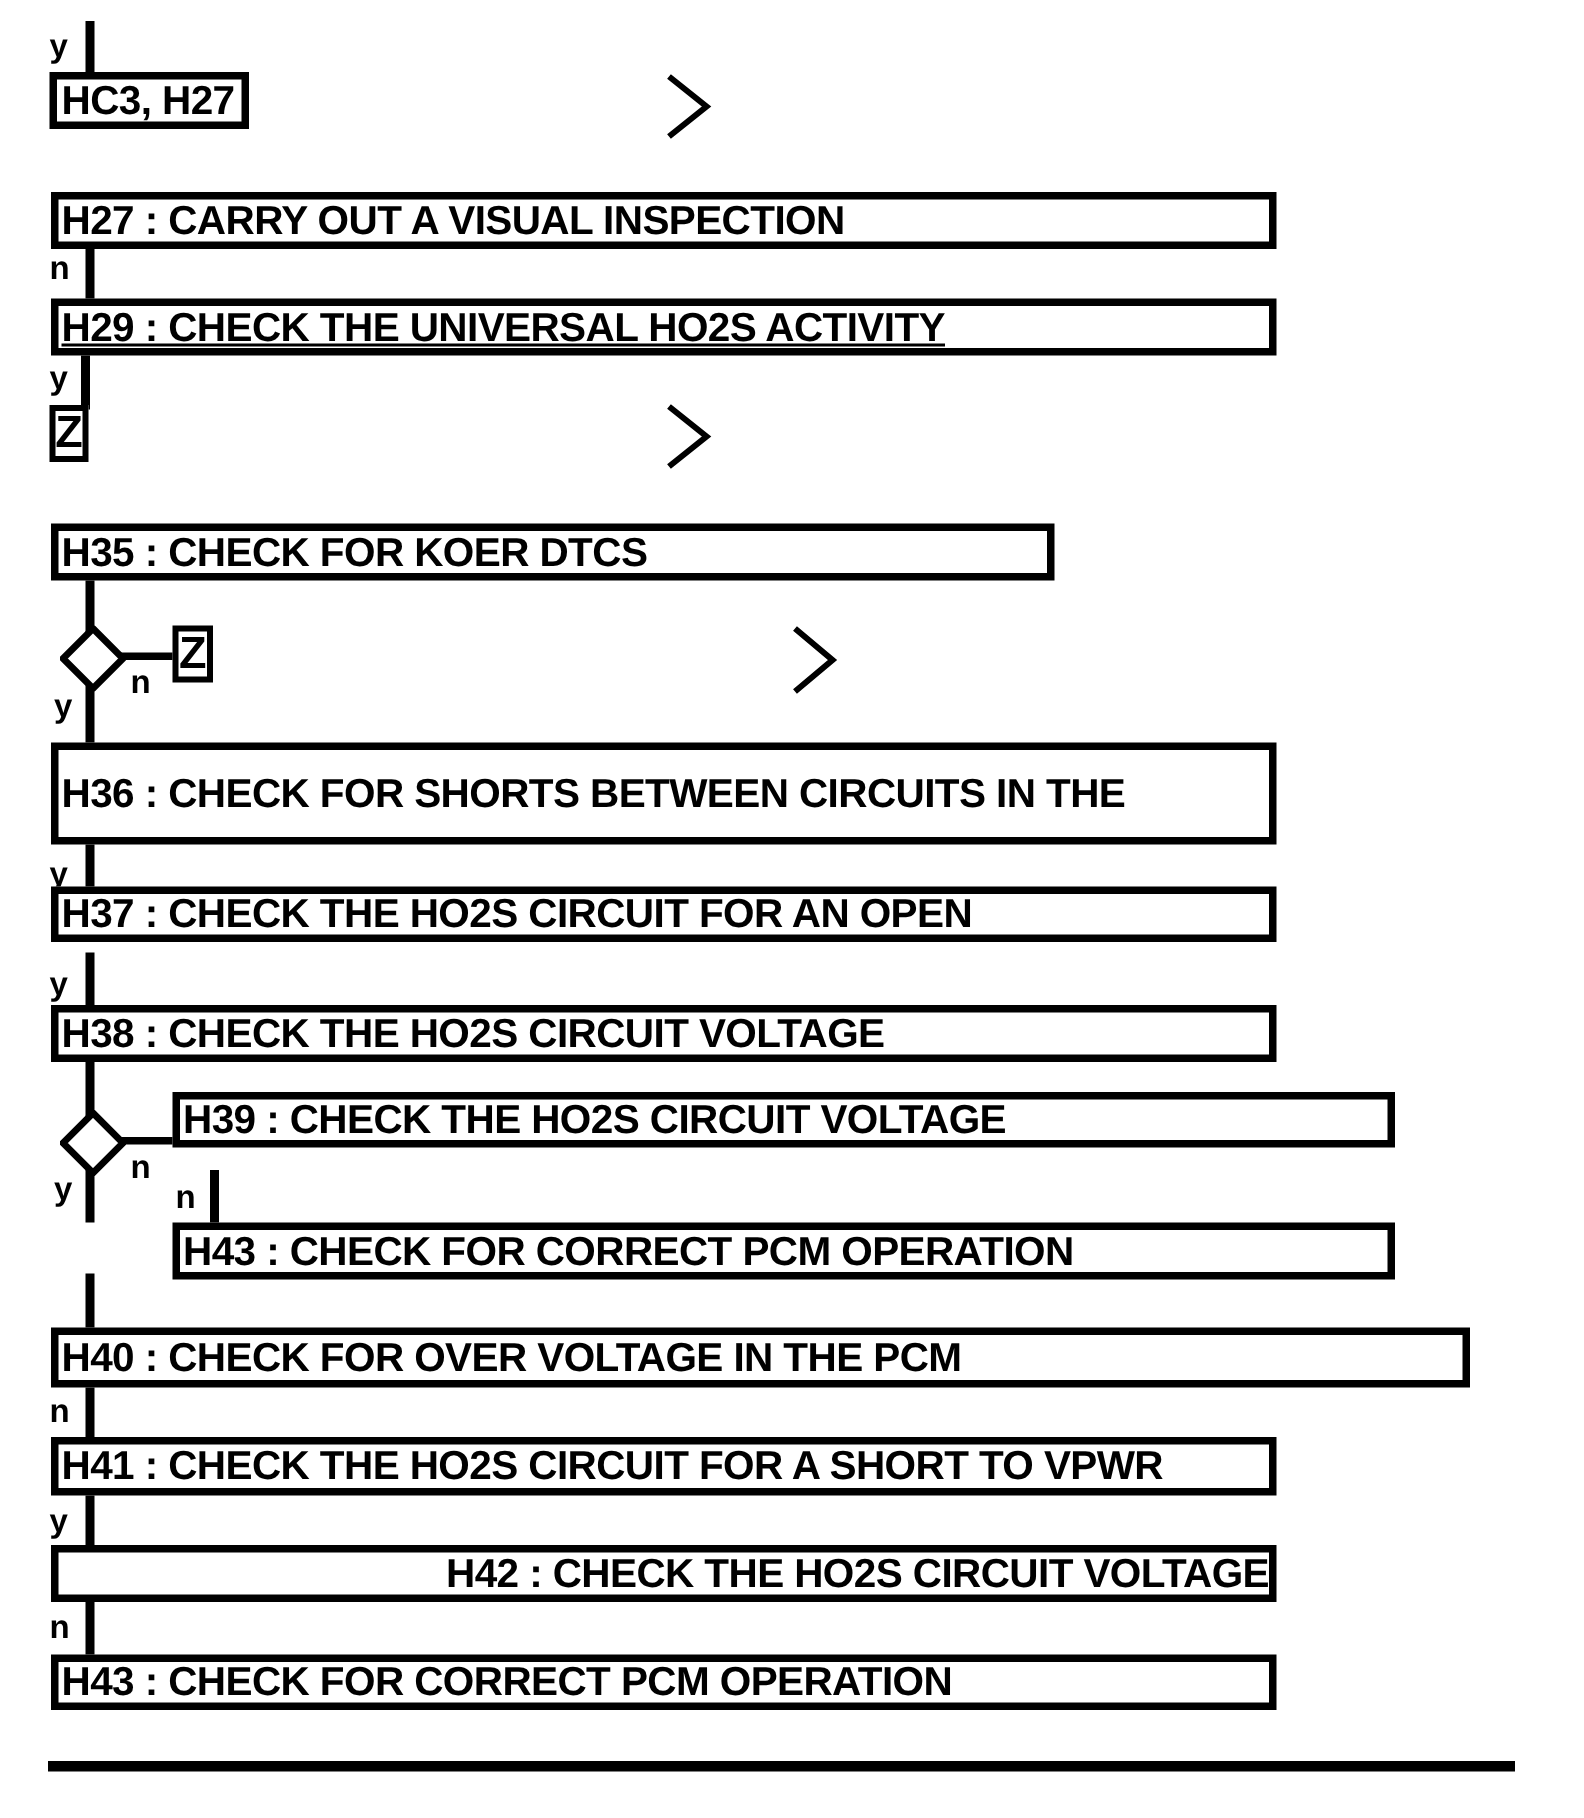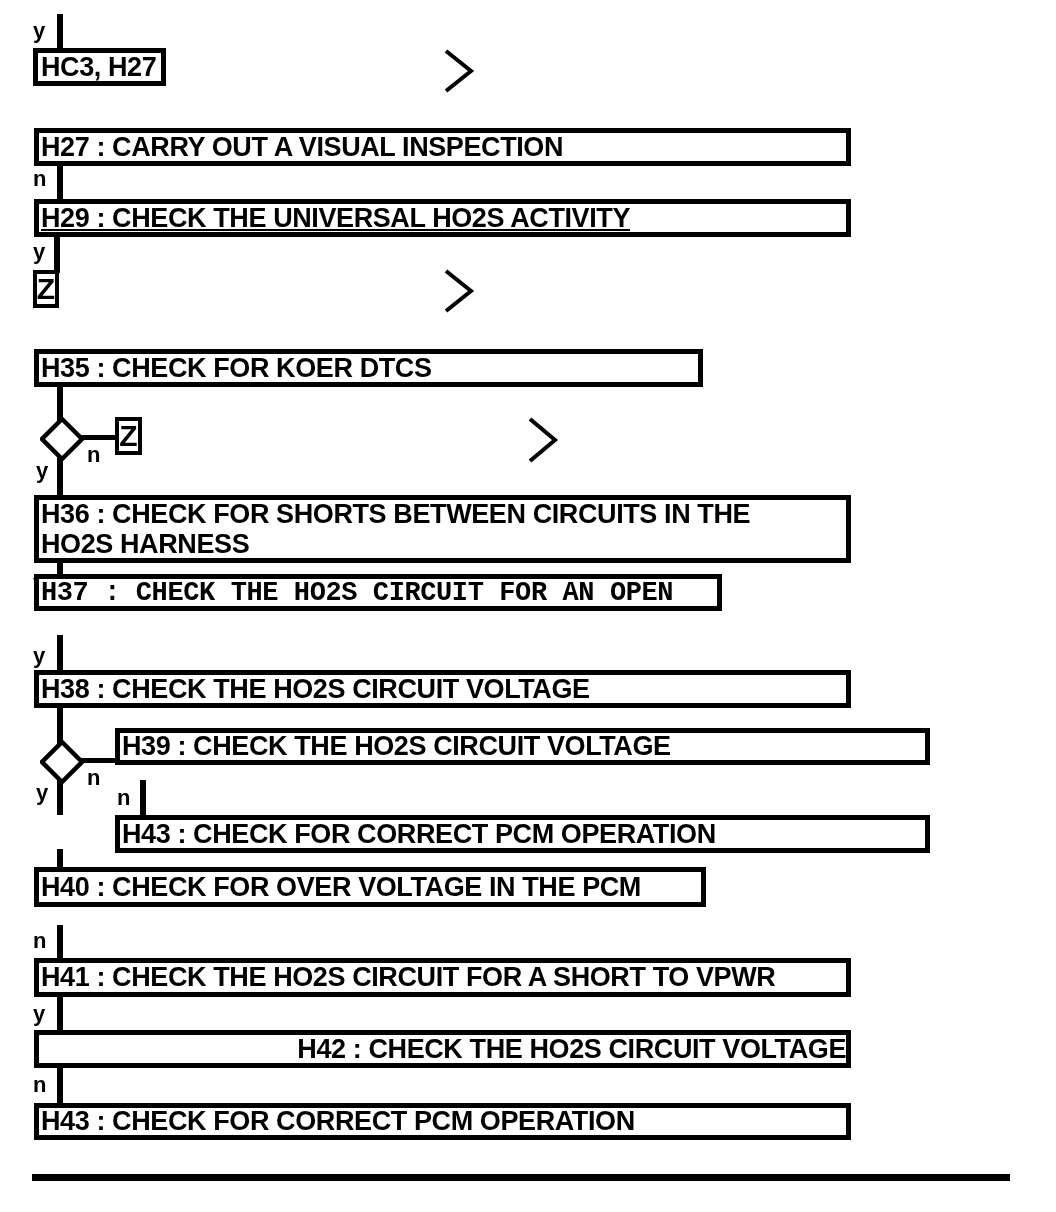--- a/index.html
+++ b/index.html
@@ -89,26 +89,25 @@
     <span>Z</span>
   </div>
   <span class="branch-label" style="left:36px; top:460px;">y</span>
   <svg class="chevron" style="left:527px; top:416px;" width="32" height="48" viewBox="0 0 32 48">
     <polyline points="3,3 28,24 3,45" fill="none" stroke="#000" stroke-width="4"></polyline>
   </svg>
   <div class="vline" style="left:57px; top:457px; height:40px;"></div>
 
   <div class="step-box multiline" style="left:34px; top:495px; width:817px; height:68px;">
     <span>H36 : CHECK FOR SHORTS BETWEEN CIRCUITS IN THE</span>
-    <span>HO2S HARNESS</span>
   </div>
   <span class="branch-label" style="left:33px; top:572px;">y</span>
   <div class="vline" style="left:57px; top:563px; height:37px;"></div>
 
-  <div class="step-box" style="left:34px; top:574px; width:688px; height:37px;font-family:Liberation Mono, monospace;">
+  <div class="step-box" style="left:34px; top:591px; width:817px; height:37px;">
     <span>H37 : CHECK THE HO2S CIRCUIT FOR AN OPEN</span>
   </div>
   <span class="branch-label" style="left:33px; top:645px;">y</span>
   <div class="vline" style="left:57px; top:635px; height:37px;"></div>
 
   <div class="step-box" style="left:34px; top:670px; width:817px; height:38px;">
     <span>H38 : CHECK THE HO2S CIRCUIT VOLTAGE</span>
   </div>
   <div class="vline" style="left:57px; top:708px; height:38px;"></div>
 
@@ -125,21 +124,21 @@
   <span class="branch-label" style="left:117px; top:787px;">n</span>
   <div class="vline" style="left:140px; top:780px; height:37px;"></div>
 
   <div class="step-box" style="left:115px; top:815px; width:815px; height:38px;">
     <span>H43 : CHECK FOR CORRECT PCM OPERATION</span>
   </div>
 
   <div class="vline" style="left:57px; top:780px; height:35px;"></div>
   <div class="vline" style="left:57px; top:849px; height:38px;"></div>
 
-  <div class="step-box" style="left:34px; top:867px; width:672px; height:40px;">
+  <div class="step-box" style="left:34px; top:885px; width:946px; height:40px;">
     <span>H40 : CHECK FOR OVER VOLTAGE IN THE PCM</span>
   </div>
   <span class="branch-label" style="left:33px; top:930px;">n</span>
   <div class="vline" style="left:57px; top:925px; height:35px;"></div>
 
   <div class="step-box" style="left:34px; top:958px; width:817px; height:39px;">
     <span>H41 : CHECK THE HO2S CIRCUIT FOR A SHORT TO VPWR</span>
   </div>
   <span class="branch-label" style="left:33px; top:1003px;">y</span>
   <div class="vline" style="left:57px; top:997px; height:35px;"></div>

